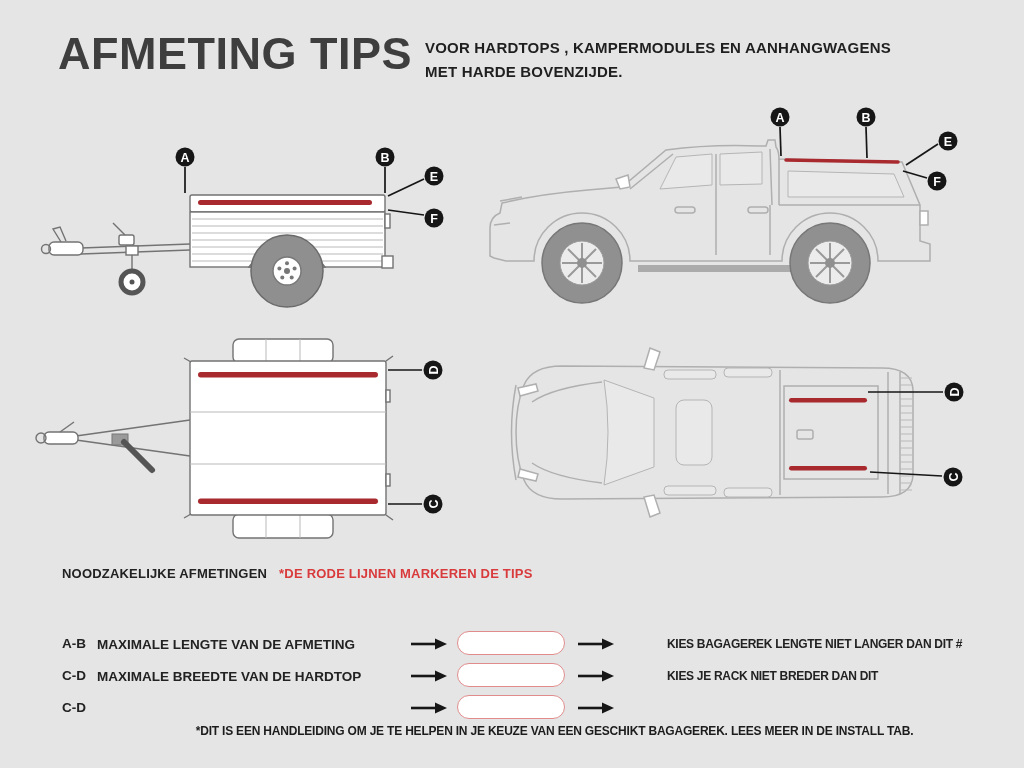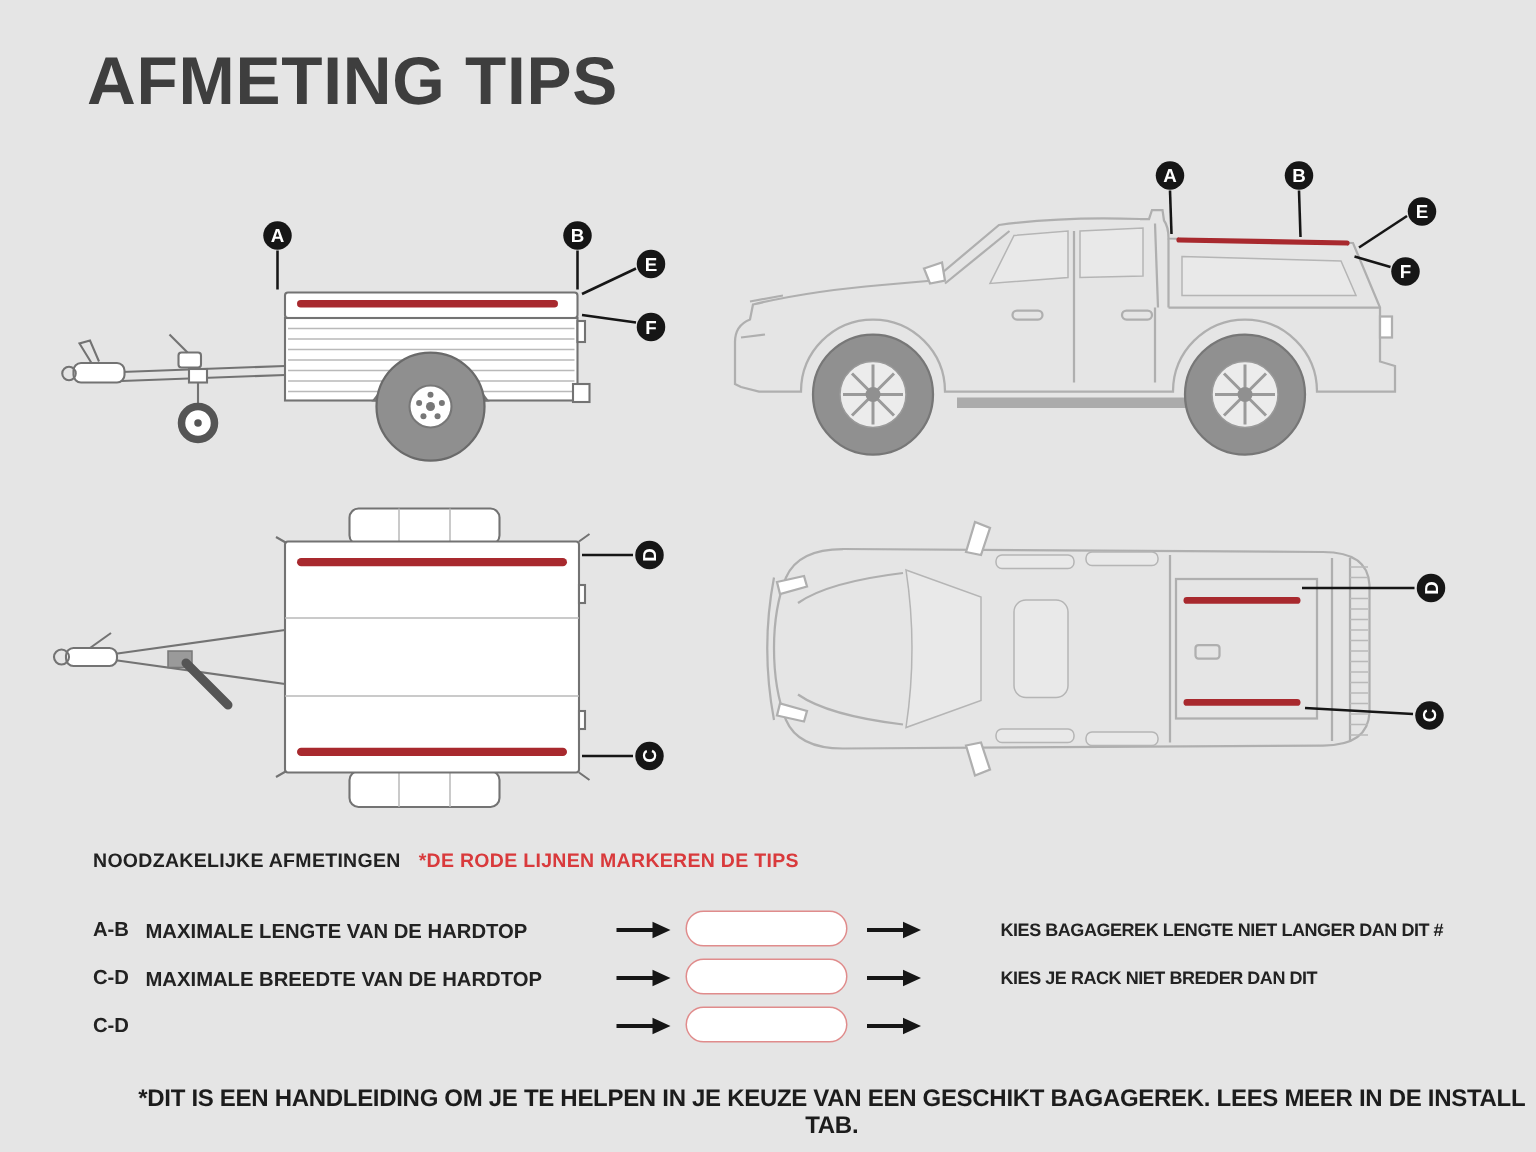--- a/index.html
+++ b/index.html
@@ -21,37 +21,41 @@
   .kg{fill:#e9e9e9;stroke:#b5b5b5;stroke-width:1;}
   .lead{stroke:#161616;stroke-width:1.7;fill:none;}
   .badge circle{fill:#161616;}
   .badge text{fill:#ffffff;font-family:"Liberation Sans",sans-serif;font-size:12.5px;font-weight:bold;text-anchor:middle;}
   .red{fill:#a8292e;}
   .redline{stroke:#a8292e;stroke-width:3.5;stroke-linecap:round;fill:none;}
 
   
   .legend{left:62px;top:566px;display:flex;gap:12px;font-size:13px;font-weight:bold;letter-spacing:.2px;align-items:center;}
   .legend .note{color:#d93a3c;}
-  .mrow{left:0;width:1024px;height:40px;}
+  .mrow{left:0;width:1024px;height:40px;margin-top:24px;}
   .code{position:absolute;left:62px;top:0;width:42px;font-size:13.5px;font-weight:bold;}
   .desc{position:absolute;left:97px;top:0;width:312px;font-size:13.5px;font-weight:bold;line-height:17px;}
   .result{position:absolute;left:637px;top:0;width:388px;font-size:12px;font-weight:bold;line-height:17px;letter-spacing:-.3px;padding-left:30px;}
   .arrow{position:absolute;top:2px;}
   .a1{left:410px;} .a2{left:577px;}
   .pill{position:absolute;left:457px;top:-5px;width:106px;height:22px;background:#fff;
         border:1.6px solid #e08c8c;border-radius:13px;}
 
-  .footer{left:85px;top:724px;width:939px;text-align:center;font-size:16px;font-weight:bold;letter-spacing:-.2px;color:#1c1c1c;}
+  .footer{left:85px;top:724px;width:939px;text-align:center;font-size:12px;font-weight:bold;letter-spacing:-.2px;color:#1c1c1c;}
 </style>
 </head>
 <body>
 
 <div class="page">
 
   <div class="abs title">AFMETING TIPS</div>
+  <div class="abs subtitle">
+    <div>VOOR HARDTOPS , KAMPERMODULES EN AANHANGWAGENS</div>
+    <div>MET HARDE BOVENZIJDE.</div>
+  </div>
 
   <svg class="abs" style="left:35px;top:118px" width="420" height="205" viewBox="0 0 420 205">
 
     <line class="t" x1="155" y1="126" x2="46" y2="130"></line>
     <line class="t" x1="155" y1="132" x2="46" y2="136"></line>
     <rect class="tw" x="14" y="124" width="34" height="13" rx="5"></rect>
     <circle class="t" cx="11" cy="131" r="4.5"></circle>
     <path class="t" d="M26,124 L18,111 L25,109 L31,123"></path>
 
     <rect class="tw" x="84" y="117" width="15" height="10" rx="2"></rect>
@@ -234,21 +238,21 @@
       </g>
   </svg>
 
   <div class="abs legend">
     <span>NOODZAKELIJKE AFMETINGEN</span>
     <span class="note">*DE RODE LIJNEN MARKEREN DE TIPS</span>
   </div>
 
   <div class="abs mrow" style="top:612px">
     <div class="code">A-B</div>
-    <div class="desc">MAXIMALE LENGTE VAN DE HARDTOP</div>
+    <div class="desc">MAXIMALE LENGTE VAN DE AFMETING</div>
     <svg class="arrow a1" width="38" height="12" viewBox="0 0 38 12">
       <line x1="1" y1="6" x2="26" y2="6" stroke="#161616" stroke-width="2.6"></line>
         <polygon points="25,0.5 37,6 25,11.5" fill="#161616"></polygon>
       </svg>
     <div class="pill"></div>
     <svg class="arrow a2" width="38" height="12" viewBox="0 0 38 12">
       <line x1="1" y1="6" x2="26" y2="6" stroke="#161616" stroke-width="2.6"></line>
         <polygon points="25,0.5 37,6 25,11.5" fill="#161616"></polygon>
       </svg>
     <div class="result">KIES BAGAGEREK LENGTE NIET LANGER DAN DIT #</div>

